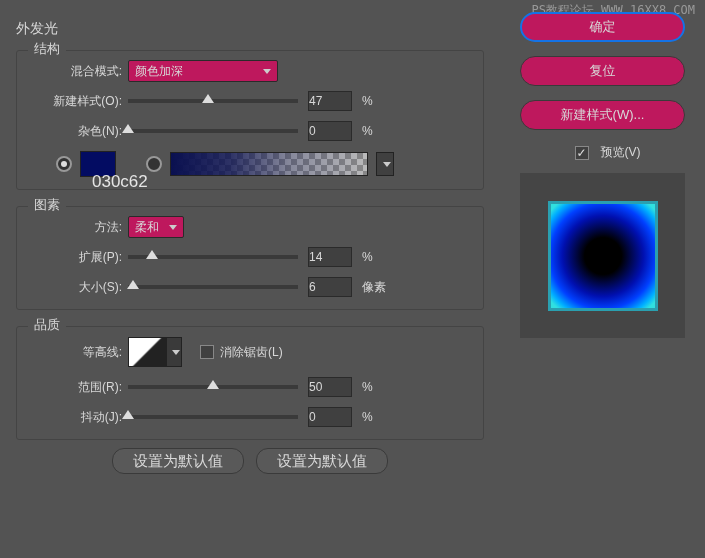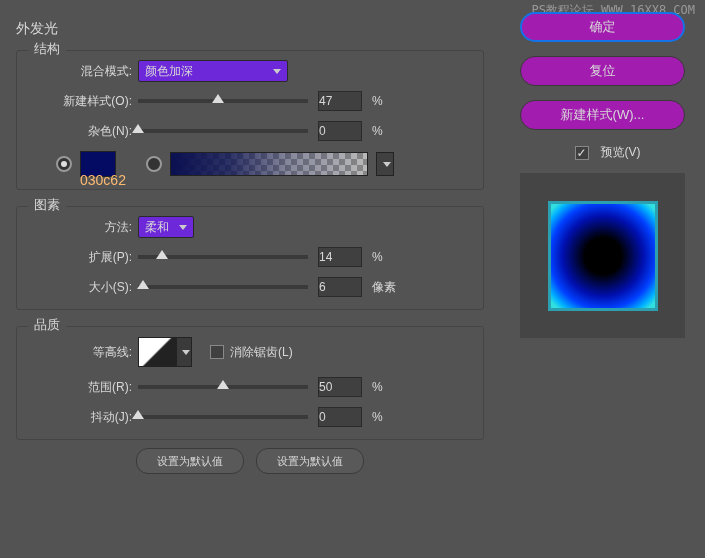--- a/index.html
+++ b/index.html
@@ -4,44 +4,44 @@
 <style>
 * { box-sizing: border-box; margin: 0; padding: 0; font-family: "Microsoft YaHei", sans-serif; }
 body { background: #535353; color: #d8d8d8; font-size: 12px; width: 705px; height: 558px; position: relative; overflow: hidden; }
 .main-panel { position: absolute; left: 0; top: 0; width: 500px; height: 558px; padding: 20px 10px 10px 10px; }
 .side-panel { position: absolute; right: 10px; top: 0; width: 175px; padding-top: 12px; }
 .title { font-size: 14px; margin-bottom: 4px; padding-left: 6px; }
 .group { position: relative; padding: 14px 8px 8px 8px; margin-bottom: 8px; }
 .group-label { position: absolute; top: -2px; left: 18px; background: #535353; padding: 0 6px; font-size: 13px; }
 .group-border { position: absolute; left: 6px; right: 6px; top: 8px; bottom: 0; border: 1px solid #444; border-radius: 3px; pointer-events: none; }
 .row { display: flex; align-items: center; height: 30px; }
-.row-label { width: 120px; text-align: right; padding-right: 6px; }
-.dropdown { background: #6d28d9; border: 1px solid #2a2a2a; height: 22px; display: flex; align-items: center; justify-content: space-between; padding: 0 6px; border-radius: 2px; }
+.row-label { width: 110px; text-align: right; padding-right: 6px; }
+.dropdown { background: #be185d; border: 1px solid #2a2a2a; height: 22px; display: flex; align-items: center; justify-content: space-between; padding: 0 6px; border-radius: 2px; }
 .dropdown.wide { width: 150px; }
 .dropdown.small { width: 56px; }
 .chev { width: 0; height: 0; border-left: 4px solid transparent; border-right: 4px solid transparent; border-top: 5px solid #ccc; margin-left: 4px; }
 .slider-track { flex: 0 0 170px; height: 4px; background: #3a3a3a; position: relative; margin-right: 10px; }
 .slider-thumb { position: absolute; top: -5px; width: 0; height: 0; border-left: 6px solid transparent; border-right: 6px solid transparent; border-bottom: 9px solid #ddd; transform: translateX(-6px); }
 .num-input { width: 44px; height: 20px; background: #404040; border: 1px solid #2a2a2a; color: #d8d8d8; font-size: 12px; }
 .unit { margin-left: 10px; }
 .radio-row { display: flex; align-items: center; padding-left: 38px; height: 36px; gap: 8px; }
 .radio { width: 16px; height: 16px; border-radius: 50%; border: 2px solid #999; background: #333; display: flex; align-items: center; justify-content: center; }
 .radio.sel::after { content: ''; width: 6px; height: 6px; background: #ddd; border-radius: 50%; }
 .color-swatch { width: 36px; height: 26px; background: #030c62; border: 1px solid #222; }
 .gradient-bar { width: 198px; height: 24px; background: linear-gradient(to right, #0a1050, rgba(10,16,80,0.8) 30%, rgba(10,16,80,0.3) 60%, rgba(255,255,255,0) 100%),
   repeating-conic-gradient(#888 0% 25%, #bbb 0% 50%); background-size: 100% 100%, 12px 12px; border: 1px solid #222; }
 .grad-chev { width: 18px; height: 24px; background: #404040; border: 1px solid #222; display: flex; align-items: center; justify-content: center; }
-.color-annot { position: absolute; left: 80px; top: 172px; font-size: 14px; color: #fdba74; z-index: 10; }
+.color-annot { position: absolute; left: 92px; top: 172px; font-size: 17px; color: #e5e5e5; z-index: 10; }
 .contour { width: 38px; height: 30px; background: linear-gradient(135deg, #fff 0%, #fff 48%, #222 52%, #222 100%); border: 1px solid #222; }
 .contour-chev { width: 16px; height: 30px; background: #3a3a3a; border: 1px solid #222; display: flex; align-items: center; justify-content: center; }
 .checkbox { width: 14px; height: 14px; border: 1px solid #888; background: #404040; margin-right: 6px; display: flex; align-items: center; justify-content: center; }
 .checkbox.checked::after { content: '✓'; font-size: 12px; color: #ddd; }
 .btn-row { display: flex; gap: 12px; justify-content: center; margin-top: 6px; }
-.btn { background: #595959; border: 1px solid #3a3a3a; height: 26px; padding: 0 20px; display: flex; align-items: center; justify-content: center; border-radius: 12px; font-size: 11px; }
-.side-btn { width: 165px; height: 30px; border-radius: 15px; border: 1px solid #3a3a3a; display: flex; align-items: center; justify-content: center; margin-bottom: 14px; font-size: 13px; background: #a21caf; }
+.btn { background: #595959; border: 1px solid #3a3a3a; height: 26px; padding: 0 20px; display: flex; align-items: center; justify-content: center; border-radius: 12px; font-size: 15px; }
+.side-btn { width: 165px; height: 30px; border-radius: 15px; border: 1px solid #3a3a3a; display: flex; align-items: center; justify-content: center; margin-bottom: 14px; font-size: 13px; background: #be185d; }
 .side-btn.primary { border: 2px solid #1473e6; }
 .preview-row { display: flex; align-items: center; justify-content: center; gap: 6px; margin-bottom: 12px; }
 .preview-box { width: 165px; height: 165px; background: #454545; display: flex; align-items: center; justify-content: center; }
 .preview-inner { width: 110px; height: 110px; background: radial-gradient(circle, #000 0%, #000 25%, #0010b0 55%, #0040ff 72%, #00b0ff 86%, #30e0e0 94%); border: 3px solid #2aa0b0; position: relative; }
 .watermark { position: absolute; right: 10px; top: 2px; font-size: 12px; color: #999; font-family: monospace; }
 </style>
 </head>
 <body>
 
 <div class="watermark">PS教程论坛 WWW.16XX8.COM</div>

